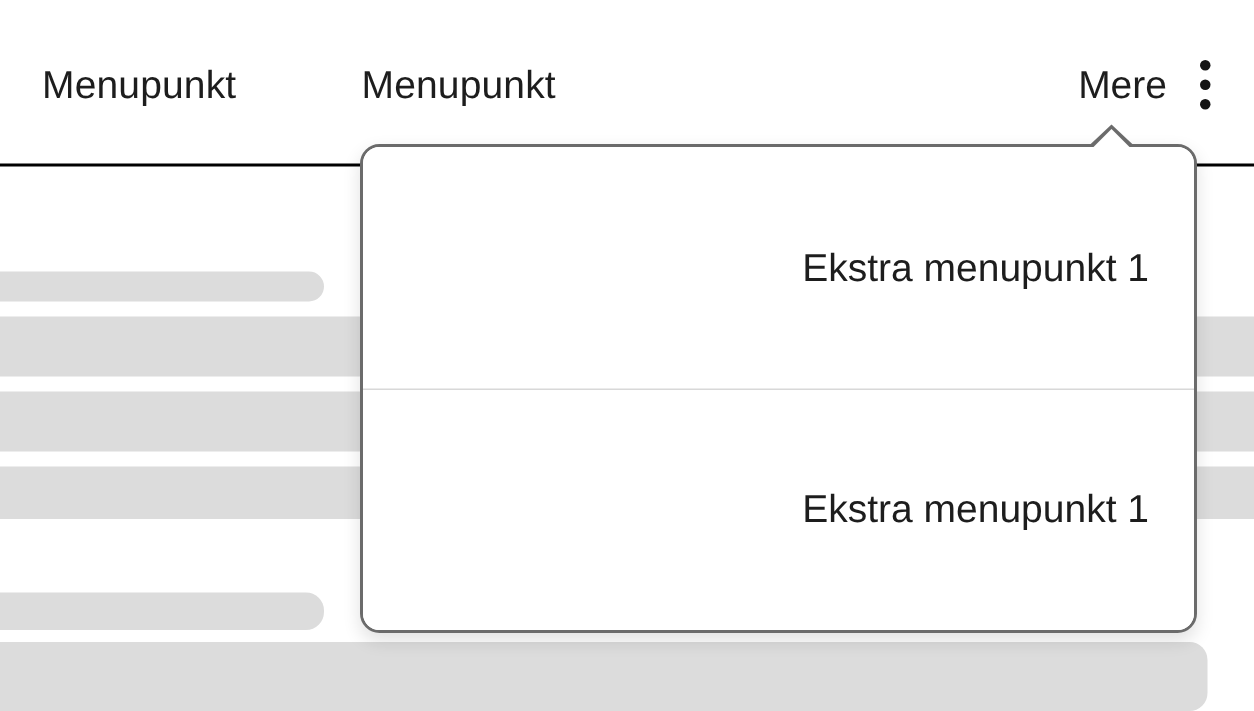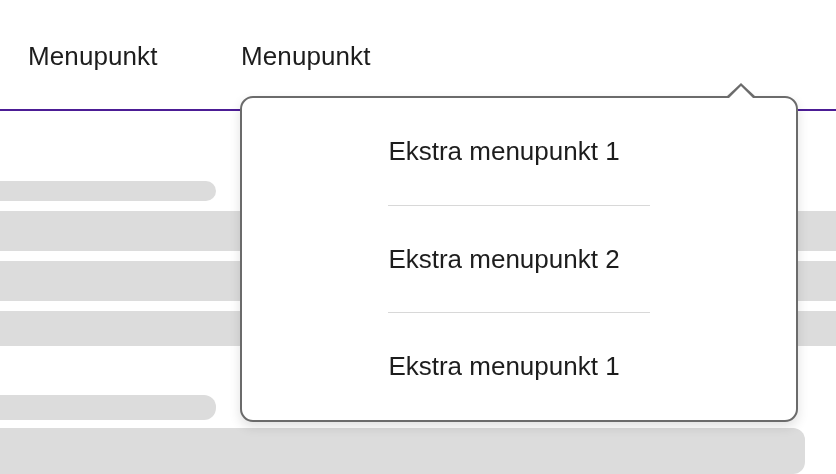--- a/index.html
+++ b/index.html
@@ -21,21 +21,21 @@
   }
 
   
   .nav {
     position: absolute;
     left: 0;
     top: 0;
     width: 836px;
     height: 111px;
     box-sizing: border-box;
-    border-bottom: 2px solid #4c1d95;
+    border-bottom: 2px solid #000000;
     background: #ffffff;
     z-index: 3;
   }
   .nav-item {
     position: absolute;
     top: 38px;
     font-size: 26px;
     line-height: 36px;
     color: #1d1d1d;
     letter-spacing: 0.1px;
@@ -129,21 +129,20 @@
     z-index: 7;
   }
 
   .menu-list {
     position: relative;
     height: 100%;
     display: flex;
     flex-direction: column;
     border-radius: 11px;
     overflow: hidden;
-    align-items: center;
   }
   .menu-item {
     flex: 1 1 0;
     display: flex;
     align-items: center;
     justify-content: flex-end;
     padding-right: 30px;
     font-size: 26px;
     color: #1d1d1d;
     white-space: nowrap;
@@ -166,26 +165,33 @@
     <div class="bar" style="left:0px;  top:150px; width:836px; height:40px;"></div>
     <div class="bar" style="left:0px;  top:200px; width:836px; height:35px;"></div>
     <div class="bar" style="left:0px;  top:284px; width:216px; height:25px; border-radius:0 12px 12px 0;"></div>
     <div class="bar" style="left:0px;  top:317px; width:805px; height:46px; border-radius:0 12px 12px 0;"></div>
   </div>
 
   <nav class="nav">
     <div class="nav-item nav-item-1">Menupunkt</div>
     <div class="nav-item nav-item-2">Menupunkt</div>
 
+    <div class="nav-more">
+      <span class="nav-more-label">Mere</span>
+      <span class="kebab">
+        <i></i>
+        <i></i>
+        <i></i>
+      </span>
+    </div>
   </nav>
 
   <div class="dropdown">
     <div class="caret-outer"></div>
     <div class="caret-inner"></div>
 
     <div class="menu-list">
       <div class="menu-item">Ekstra menupunkt 1</div>
-      <div class="menu-item">Ekstra menupunkt 2</div>
       <div class="menu-item">Ekstra menupunkt 1</div>
     </div>
   </div>
 
 </div>
 
 </body></html>

